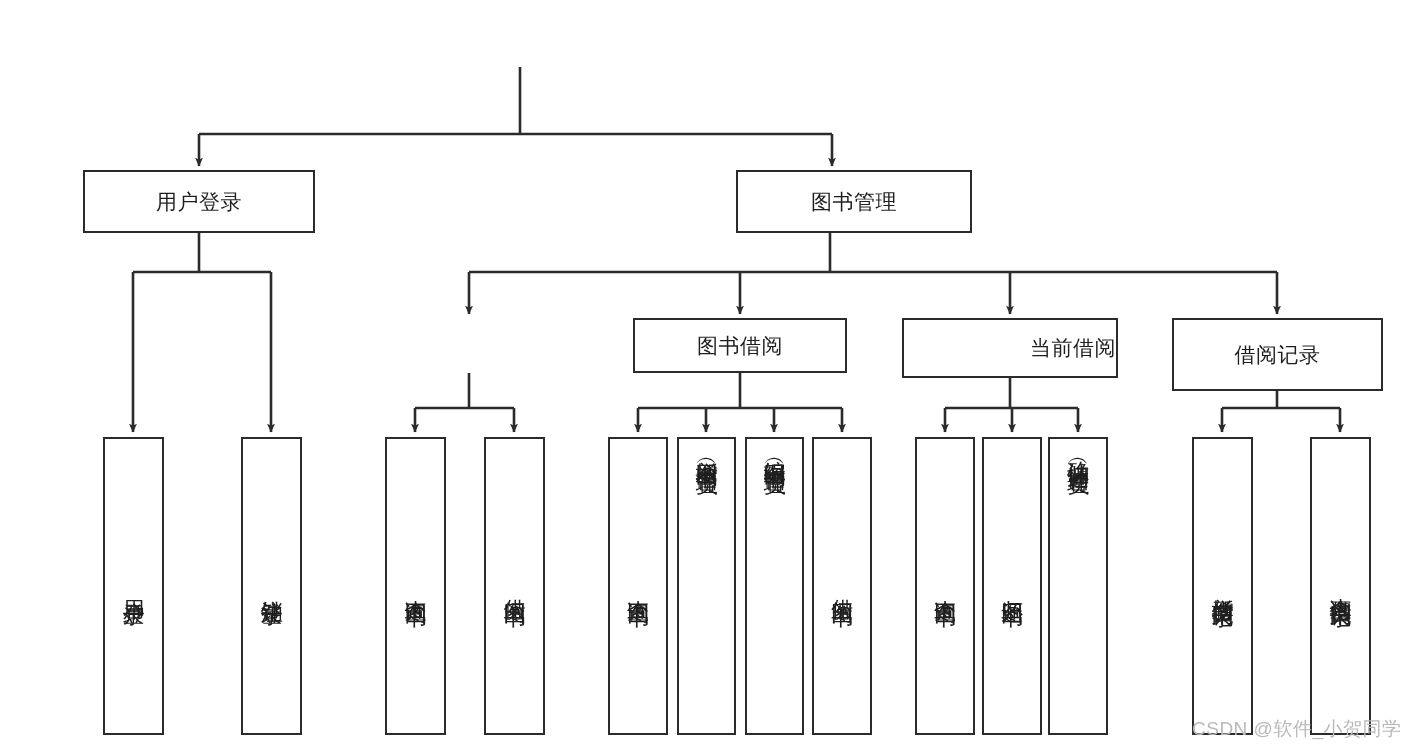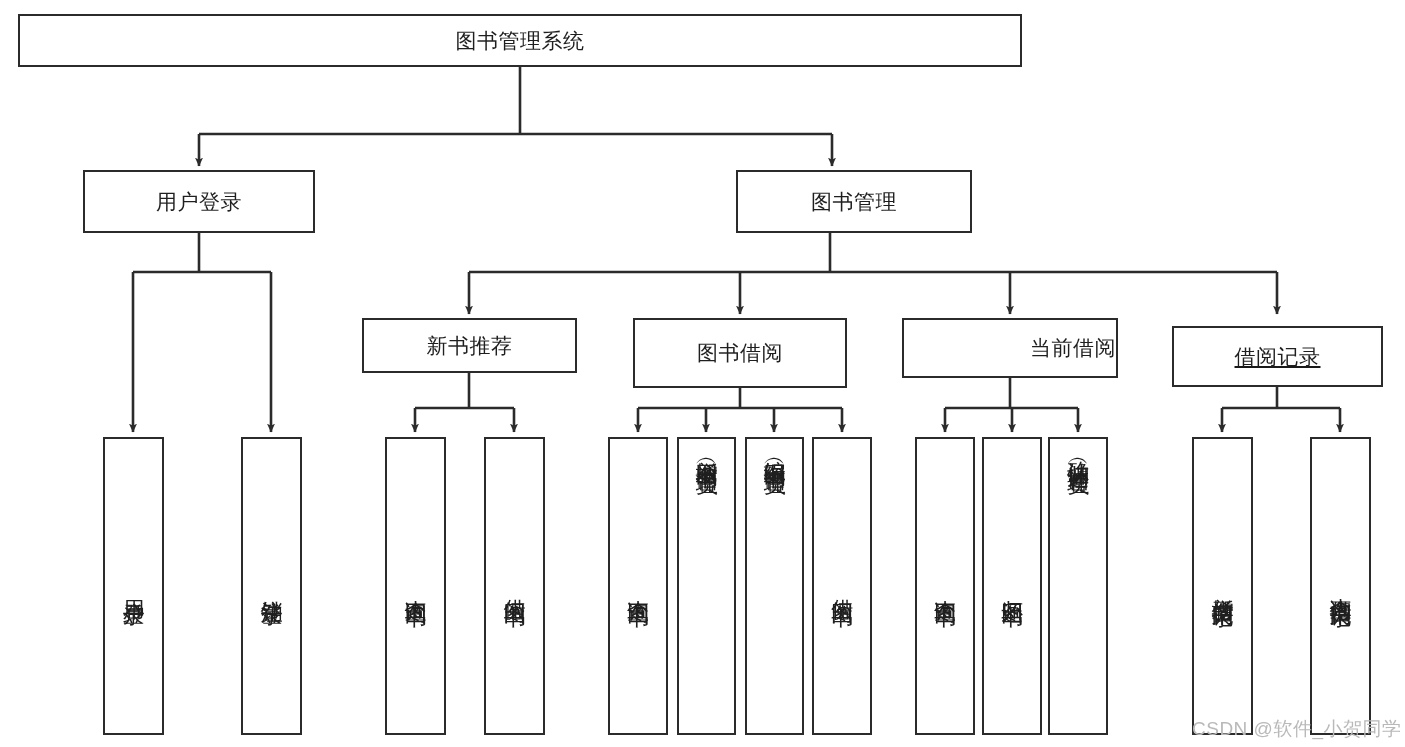--- a/index.html
+++ b/index.html
@@ -114,45 +114,39 @@
       <path d="M1012,408 L1012,432" marker-end="url(#arrow)"></path>
       <path d="M1078,408 L1078,432" marker-end="url(#arrow)"></path>
 
       <path d="M1277,373 L1277,408"></path>
       <path d="M1222,408 L1340,408"></path>
       <path d="M1222,408 L1222,432" marker-end="url(#arrow)"></path>
       <path d="M1340,408 L1340,432" marker-end="url(#arrow)"></path>
     </g>
   </svg>
 
-  <div class="node" style="left:18px; top:14px; width:1004px; height:53px;">
-    <span class="node-label">图书管理系统</span>
-  </div>
 
   <div class="node" style="left:83px; top:170px; width:232px; height:63px;">
     <span class="node-label">用户登录</span>
   </div>
 
   <div class="node" style="left:736px; top:170px; width:236px; height:63px;">
     <span class="node-label">图书管理</span>
   </div>
 
-  <div class="node" style="left:362px; top:318px; width:215px; height:55px;">
-    <span class="node-label">新书推荐</span>
-  </div>
-
-  <div class="node" style="left:633px; top:318px; width:214px; height:70px;">
+
+  <div class="node" style="left:633px; top:318px; width:214px; height:55px;">
     <span class="node-label">图书借阅</span>
   </div>
 
   <div class="node" style="left:902px; top:318px; width:216px; height:60px;justify-content:flex-end;">
     <span class="node-label">当前借阅</span>
   </div>
 
-  <div class="node" style="left:1172px; top:326px; width:211px; height:61px;text-decoration:underline;">
+  <div class="node" style="left:1172px; top:318px; width:211px; height:73px;">
     <span class="node-label">借阅记录</span>
   </div>
 
   <div class="node vert mid" style="left:103px; top:437px; width:61px; height:298px;">
     <span class="node-label">用户登录</span>
   </div>
 
   <div class="node vert mid" style="left:241px; top:437px; width:61px; height:298px;">
     <span class="node-label">注销登录</span>
   </div>

